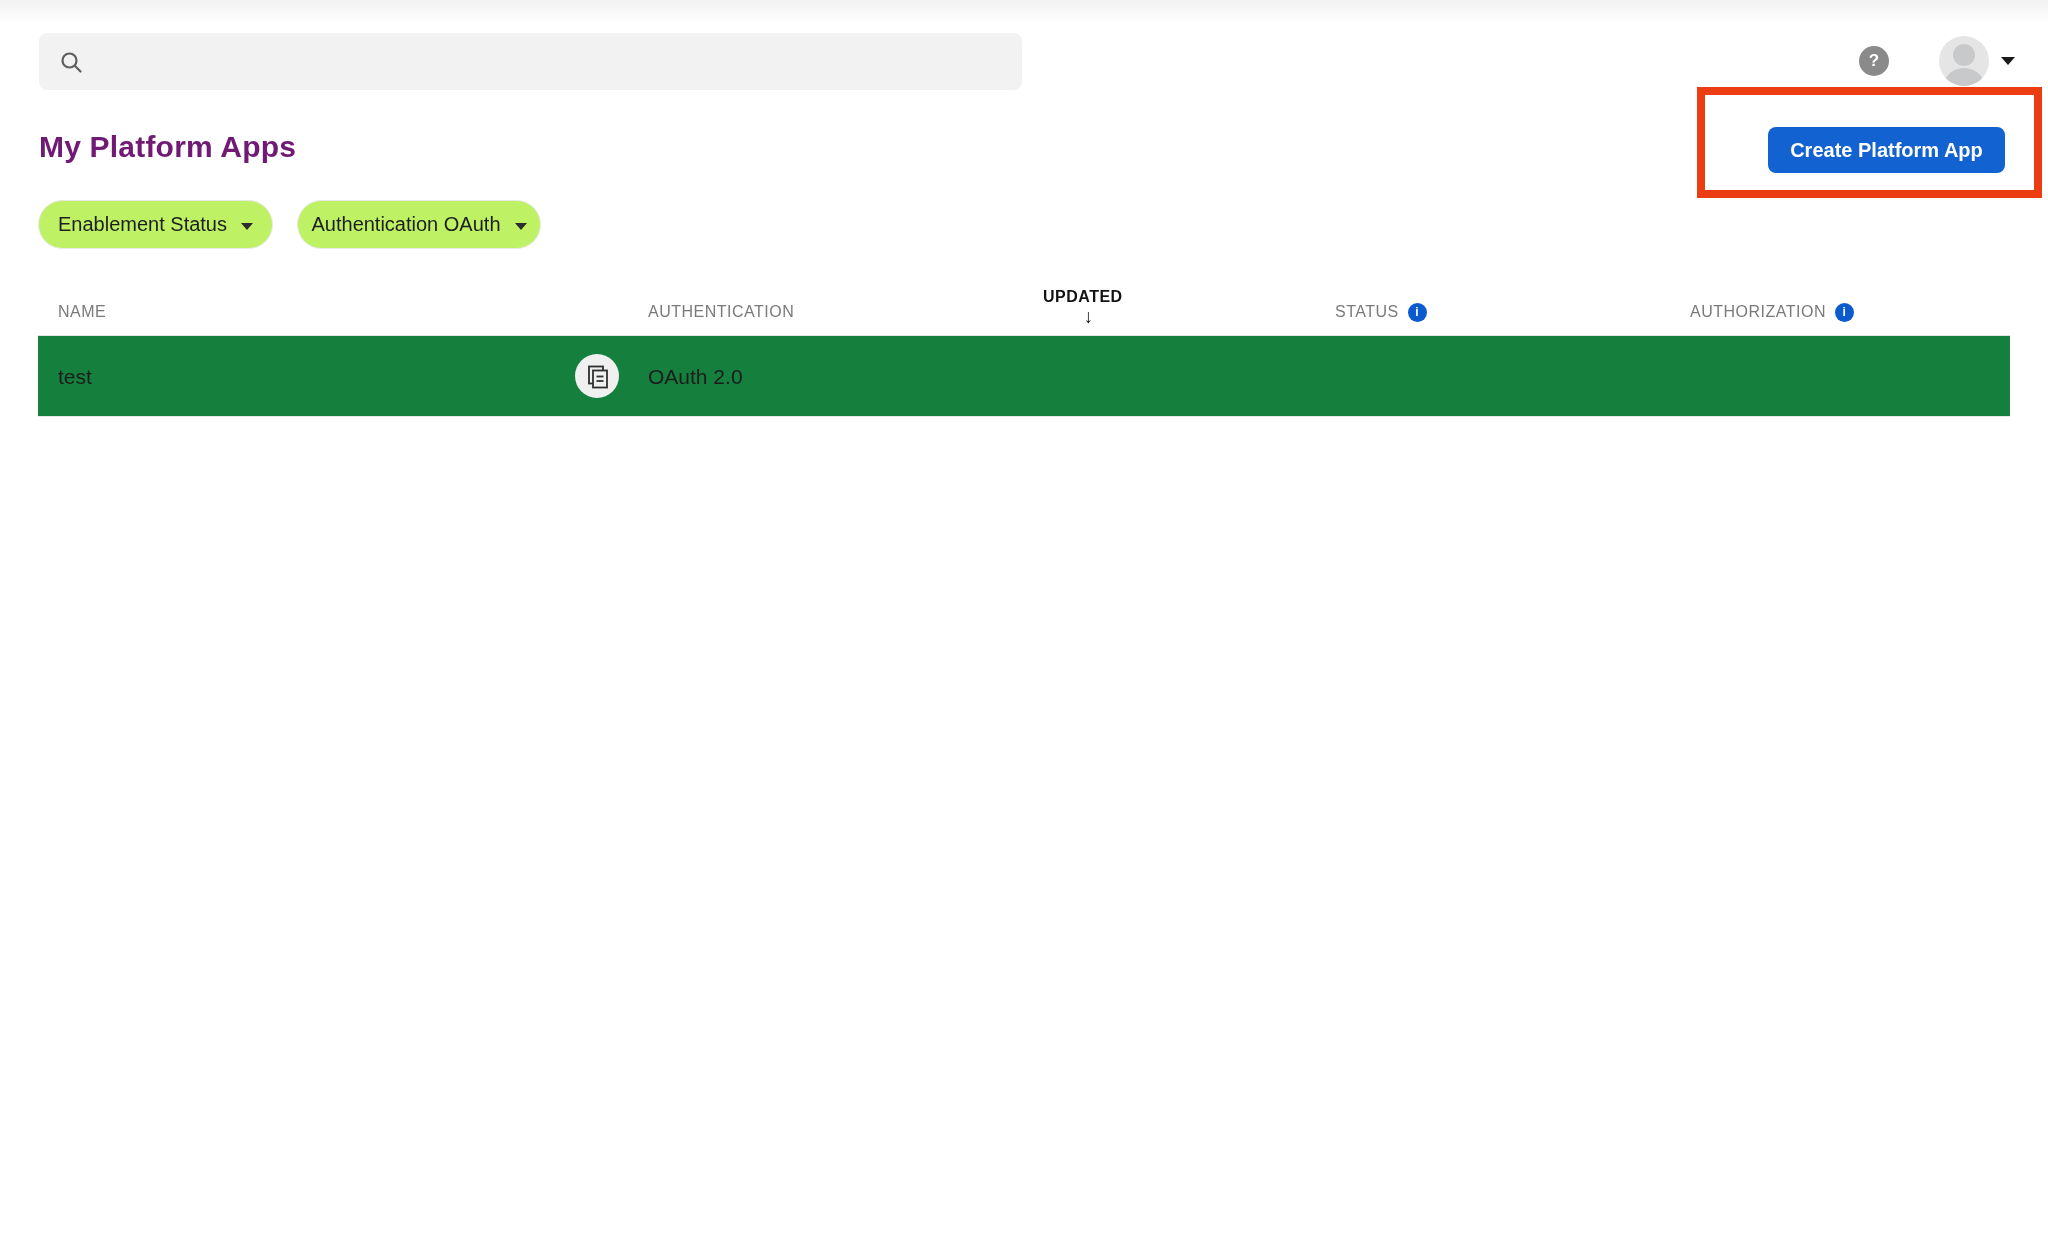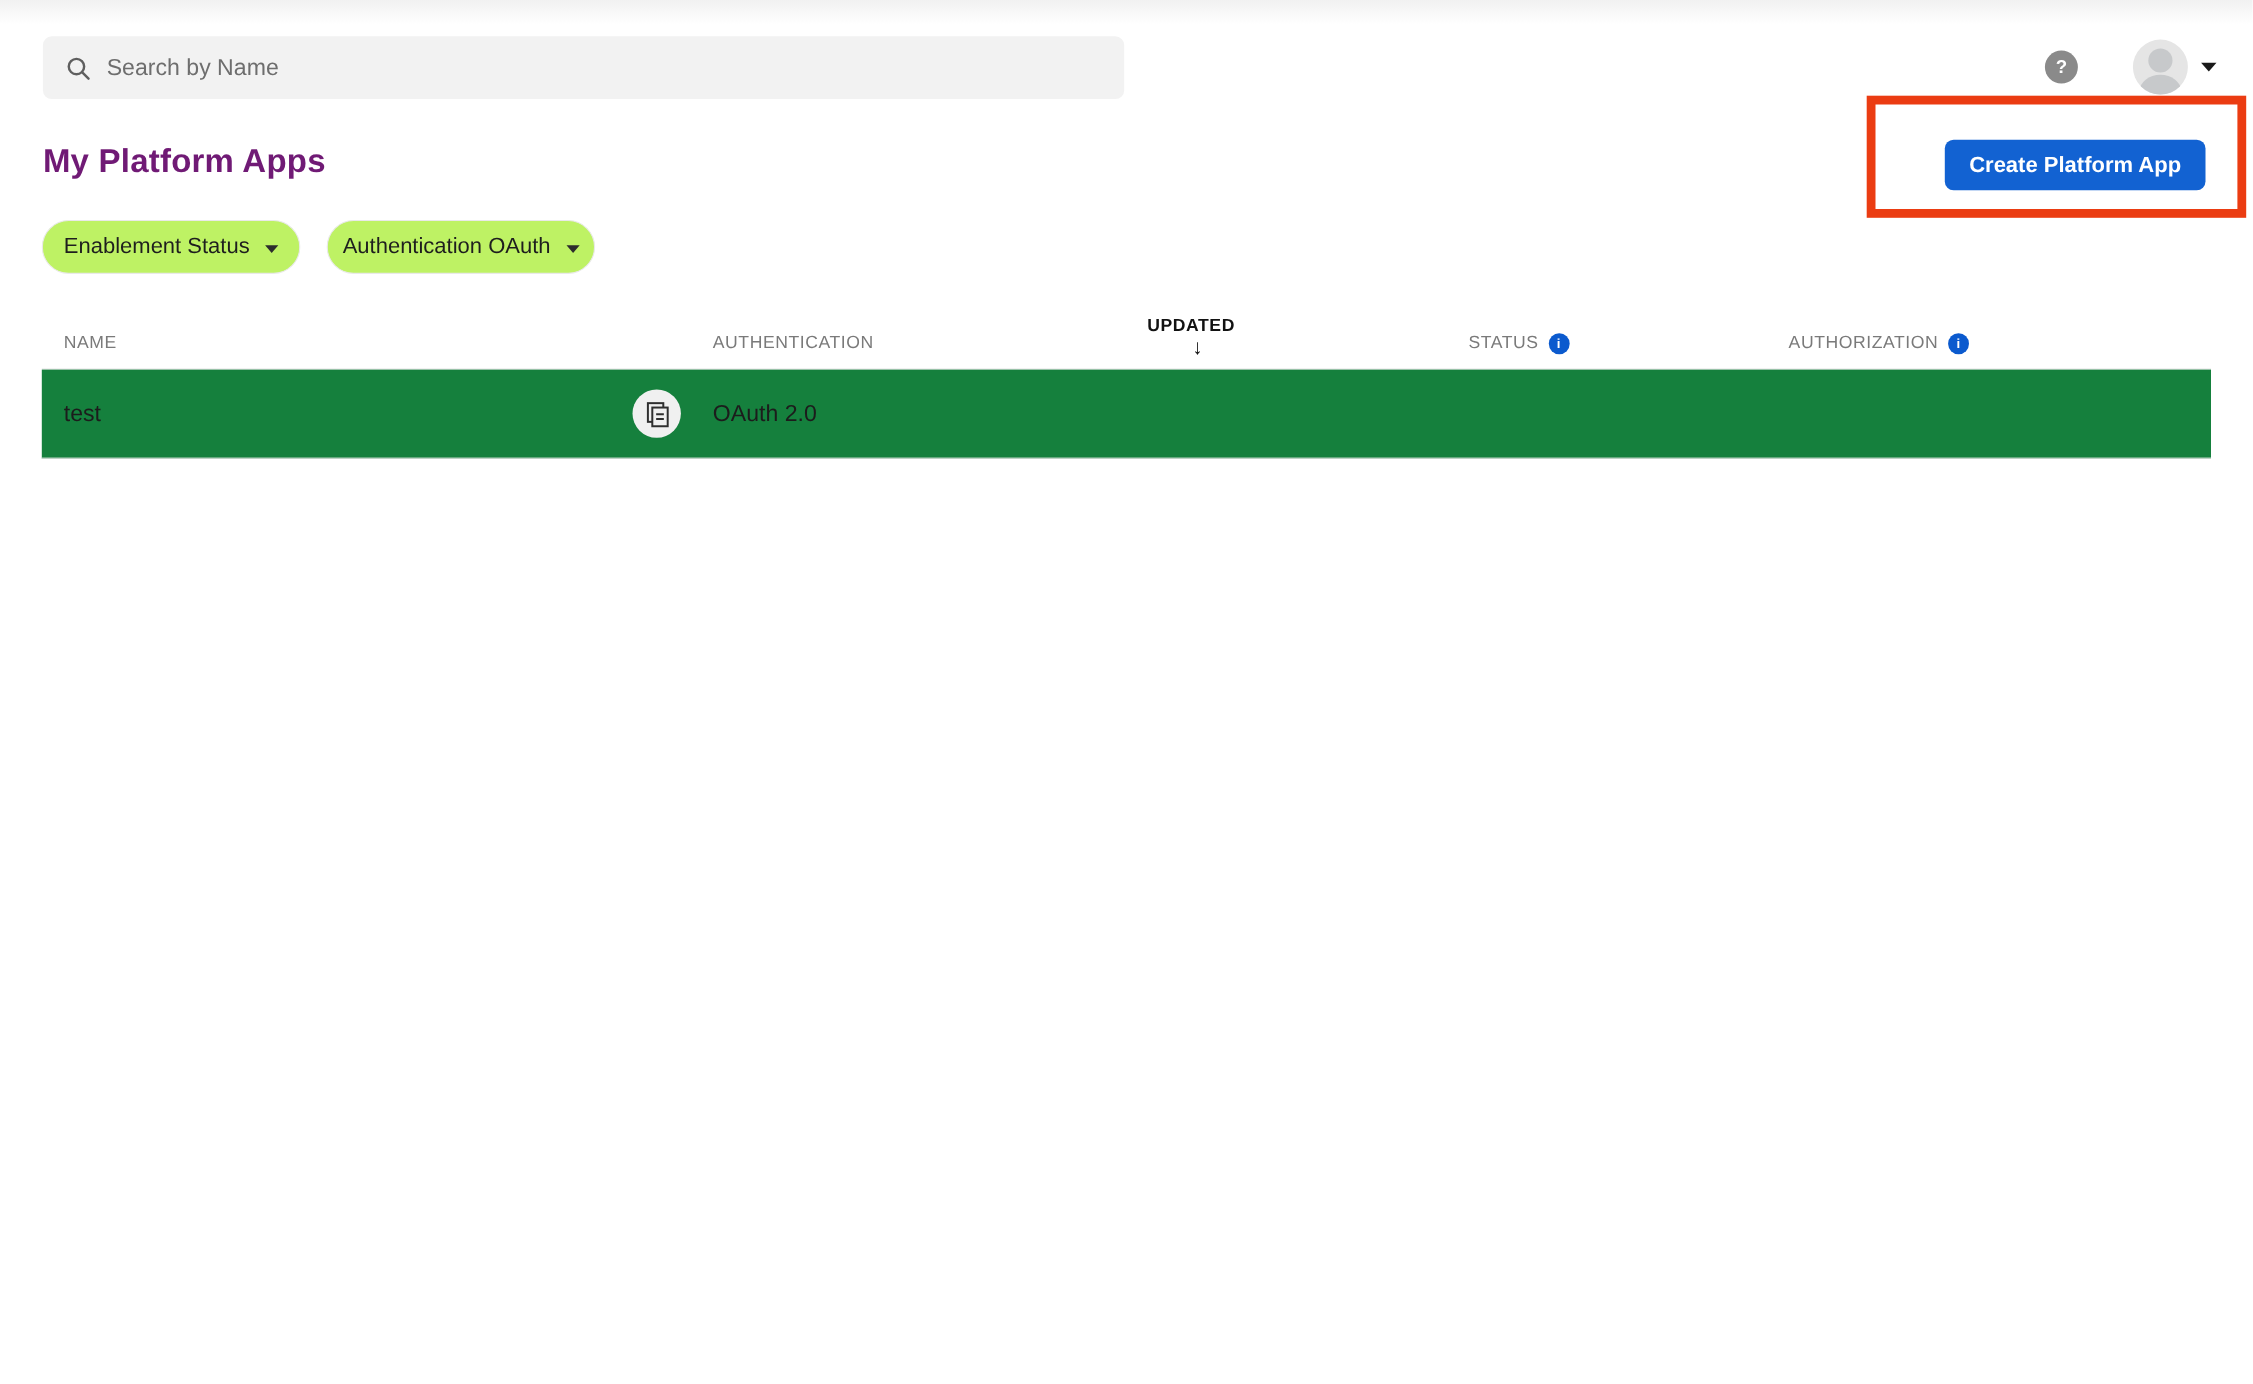--- a/index.html
+++ b/index.html
@@ -88,21 +88,21 @@
   }
   .th {
     position:absolute; top:0; height:48px; display:flex; align-items:center;
     font-size:16px; letter-spacing:.5px; color:#7a7a7a; white-space:nowrap;
   }
   .th.sorted { color:#121212; font-weight:bold; }
   .col-name     { left:20px; }
   .col-auth     { left:610px; }
   .col-updated  { left:1005px;flex-direction:column; }
   .col-status   { left:1297px; }
-  .col-authz    { left:1588px; }
+  .col-authz    { left:1652px; }
   .sort-arrow { font-size:19px; font-weight:bold; color:#121212; margin-left:12px; }
   .info-icon {
     display:inline-flex; align-items:center; justify-content:center;
     width:19px; height:19px; margin-left:9px; border-radius:50%;
     background:#0b5ace; color:#ffffff;
     font-size:12px; font-weight:bold; font-style:normal; cursor:pointer;
   }
   .trow {
     position:relative; height:81px; border-bottom:1px solid #e7e7e7;
     background:#15803d;
@@ -124,21 +124,20 @@
 
   <div class="top-shadow"></div>
 
   <div class="search-bar">
     <span style="display:flex;">
       <svg width="24" height="24" viewBox="0 0 24 24" fill="none">
         <circle cx="10.5" cy="10.5" r="7" stroke="#5f5f5f" stroke-width="2.2"></circle>
         <line x1="15.8" y1="15.8" x2="21.5" y2="21.5" stroke="#5f5f5f" stroke-width="2.2" stroke-linecap="round"></line>
       </svg>
     </span>
-    <input class="search-input" type="text" placeholder="Search by Name" style="">
   </div>
 
   <div class="help-button">
     <span>?</span>
   </div>
   <div class="avatar">
     <div class="head"></div>
     <div class="body"></div>
   </div>
   <div class="avatar-caret">

